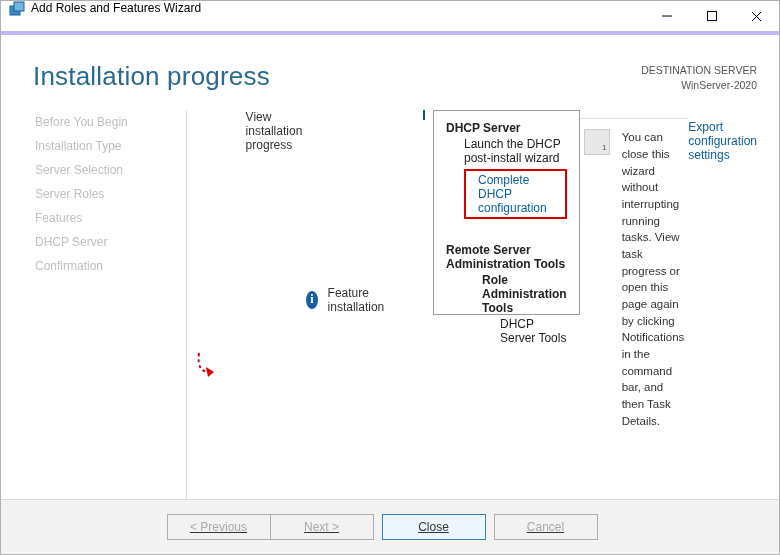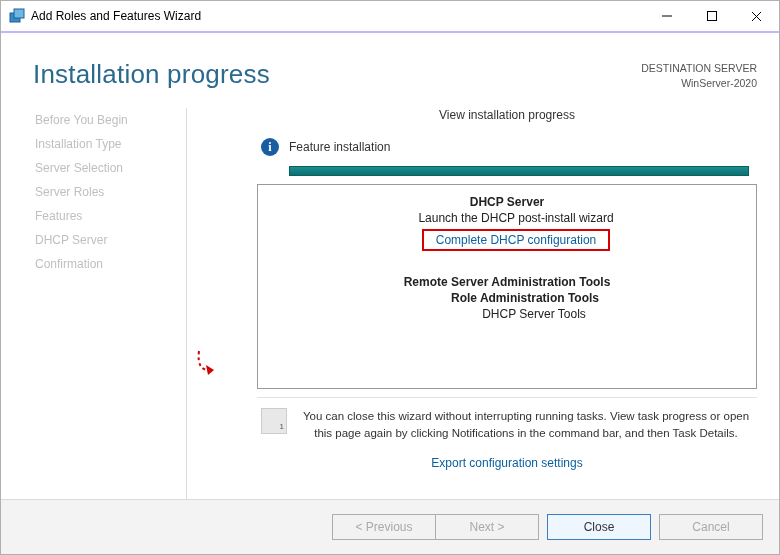--- a/index.html
+++ b/index.html
@@ -19,23 +19,23 @@
     border: 1px solid #b0b0b0;
     box-sizing: border-box;
     display: flex;
     flex-direction: column;
     background: #fff;
   }
   
   .titlebar {
     height: 30px;
     display: flex;
-    align-items: center;
+    align-items: flex-start;
     background: #fff;
-    border-bottom: 2px solid #c4b5fd;
+    border-bottom: 4px solid #c4b5fd;
   }
   .title-icon {
     width: 16px; height: 16px; margin: 0 6px 0 8px;
     display: flex; align-items: center; justify-content: center;
   }
   .title-text { font-size: 12px; color: #000; }
   .win-controls { margin-left: auto; display: flex; height: 100%; }
   .win-btn { width: 45px; display: flex; align-items: center; justify-content: center; font-size: 13px; }
 
   
@@ -93,23 +93,22 @@
     top: 8px;
     bottom: -10px;
     width: 1px;
     background: #dcdcdc;
   }
 
   .main {
     flex: 1;
     padding: 8px 22px 0 26px;
     display: flex;
-    flex-direction: column;
+    flex-direction: row;
     position: relative;
-    text-align: center;
   }
   .progress-heading { font-size: 12px; color: #333; margin-bottom: 16px; }
   .status-row { display: flex; align-items: center; gap: 10px; margin-left: 4px; margin-bottom: 10px; }
   .info-icon {
     width: 18px; height: 18px; border-radius: 50%;
     background: #1a5ea2; color: #fff; font-weight: bold;
     font-size: 12px; display: flex; align-items: center; justify-content: center;
     font-family: Georgia, serif;
   }
   .progress-bar {
@@ -166,23 +165,24 @@
     pointer-events: none;
   }
 
   
   .footer {
     height: 54px;
     border-top: 1px solid #d9d9d9;
     background: #f3f3f3;
     display: flex;
     align-items: center;
-    justify-content: flex-end;
+    justify-content: center;
     padding-right: 16px;
     gap: 8px;
+    text-decoration: underline;
   }
   .btn {
     min-width: 82px;
     height: 24px;
     border: 1px solid #adadad;
     background: #f6f6f6;
     font-size: 12px;
     color: #333;
     display: inline-flex;
     align-items: center;

